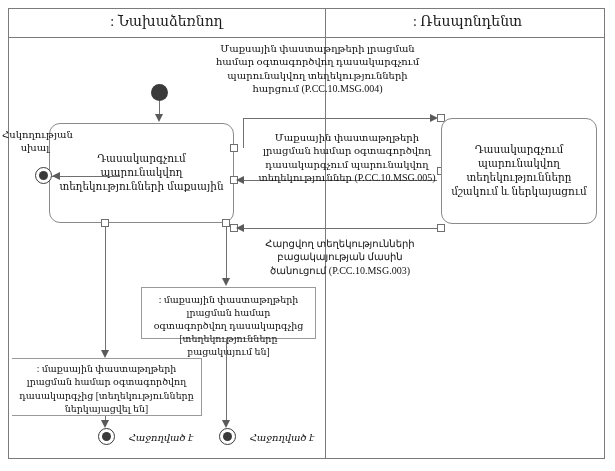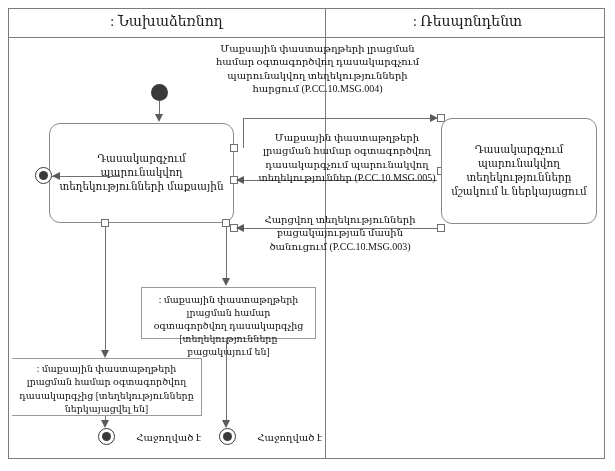--- a/index.html
+++ b/index.html
@@ -164,21 +164,21 @@
   }
 
   
   .lbl {
     position: absolute;
     font-size: 10px;
     line-height: 1.34;
     color: #111111;
     text-align: center;
   }
-  .lbl-left { text-align: right; }
+  .lbl-left { text-align: center; font-style: italic; }
 
   
   .note {
     position: absolute;
     border: 1px solid #9a9a9a;
     background: #ffffff;
     box-sizing: border-box;
     font-size: 9.5px;
     line-height: 1.36;
     color: #111111;
@@ -226,35 +226,36 @@
   <div class="pin" style="left:230px; top:144px;"></div>
   <div class="pin" style="left:230px; top:176px;"></div>
   <div class="pin" style="left:230px; top:224px;"></div>
 
   <div class="pin" style="left:101px; top:219px;"></div>
   <div class="pin" style="left:222px; top:219px;"></div>
 
   <div class="line-h" style="left:52px; top:176px; width:68px;"></div>
   <div class="arrow-left" style="left:52px; top:172px;"></div>
   <div class="final-node" id="final-error"></div>
+  <div class="lbl" style="left:2px; top:128px; width:66px;">Հսկողության սխալ</div>
 
   <div class="line-v" style="left:243px; top:118px; height:30px;"></div>
   <div class="line-h" style="left:243px; top:118px; width:192px;"></div>
   <div class="arrow-right" style="left:430px; top:114px;"></div>
   <div class="pin" style="left:437px; top:114px;"></div>
 
   <div class="pin" style="left:437px; top:167px;"></div>
   <div class="line-h" style="left:243px; top:180px; width:194px;"></div>
   <div class="arrow-left" style="left:236px; top:176px;"></div>
   <div class="lbl" style="left:258px; top:131px; width:178px;">Մաքսային փաստաթղթերի լրացման համար օգտագործվող դասակարգչում պարունակվող տեղեկություններ (P.CC.10.MSG.005)</div>
 
   <div class="pin" style="left:437px; top:224px;"></div>
   <div class="line-h" style="left:243px; top:228px; width:194px;"></div>
   <div class="arrow-left" style="left:236px; top:224px;"></div>
-  <div class="lbl" style="left:249px; top:213px; width:182px;">Հարցվող տեղեկությունների բացակայության մասին ծանուցում (P.CC.10.MSG.003)</div>
+  <div class="lbl" style="left:249px; top:237px; width:182px;font-family:Liberation Serif, serif;">Հարցվող տեղեկությունների բացակայության մասին ծանուցում (P.CC.10.MSG.003)</div>
 
   <div class="act" id="act-responder">
     <span>Դասակարգչում պարունակվող տեղեկությունները մշակում և ներկայացում</span>
   </div>
 
   <div class="line-v" style="left:226px; top:227px; height:52px;"></div>
   <div class="arrow-down" style="left:222px; top:278px;"></div>
 
   <div class="note" style="left:141px; top:287px; width:175px; height:52px;">
     <span>: մաքսային փաստաթղթերի լրացման համար օգտագործվող դասակարգչից [տեղեկությունները բացակայում են]</span>

